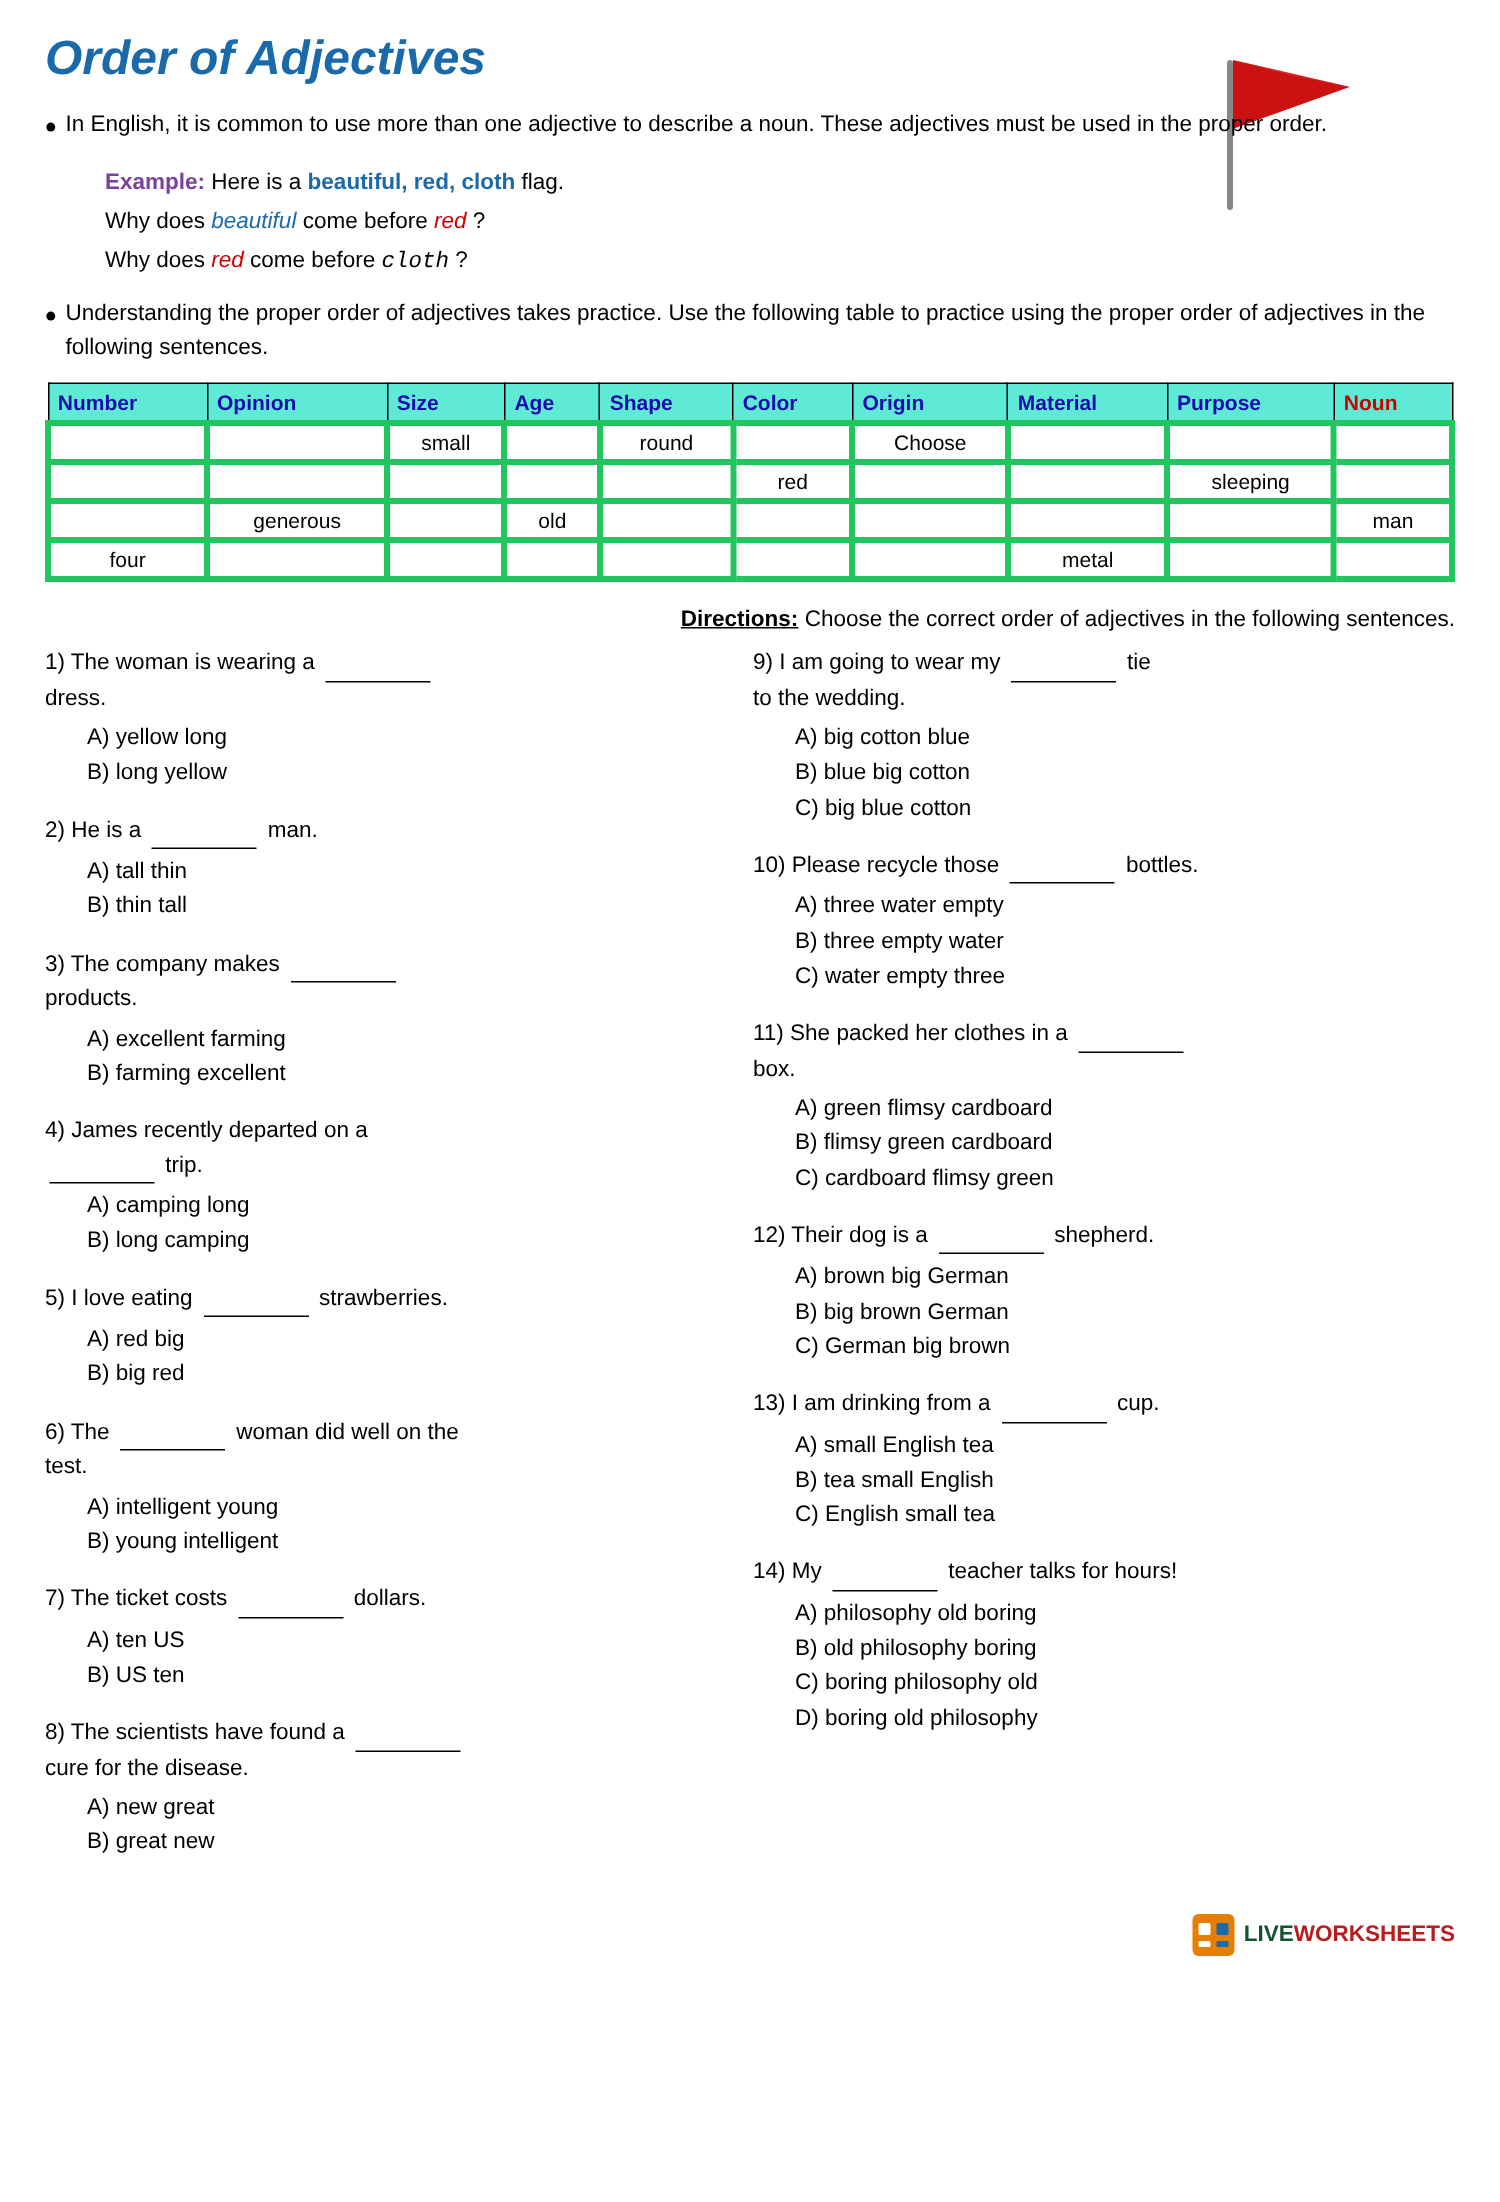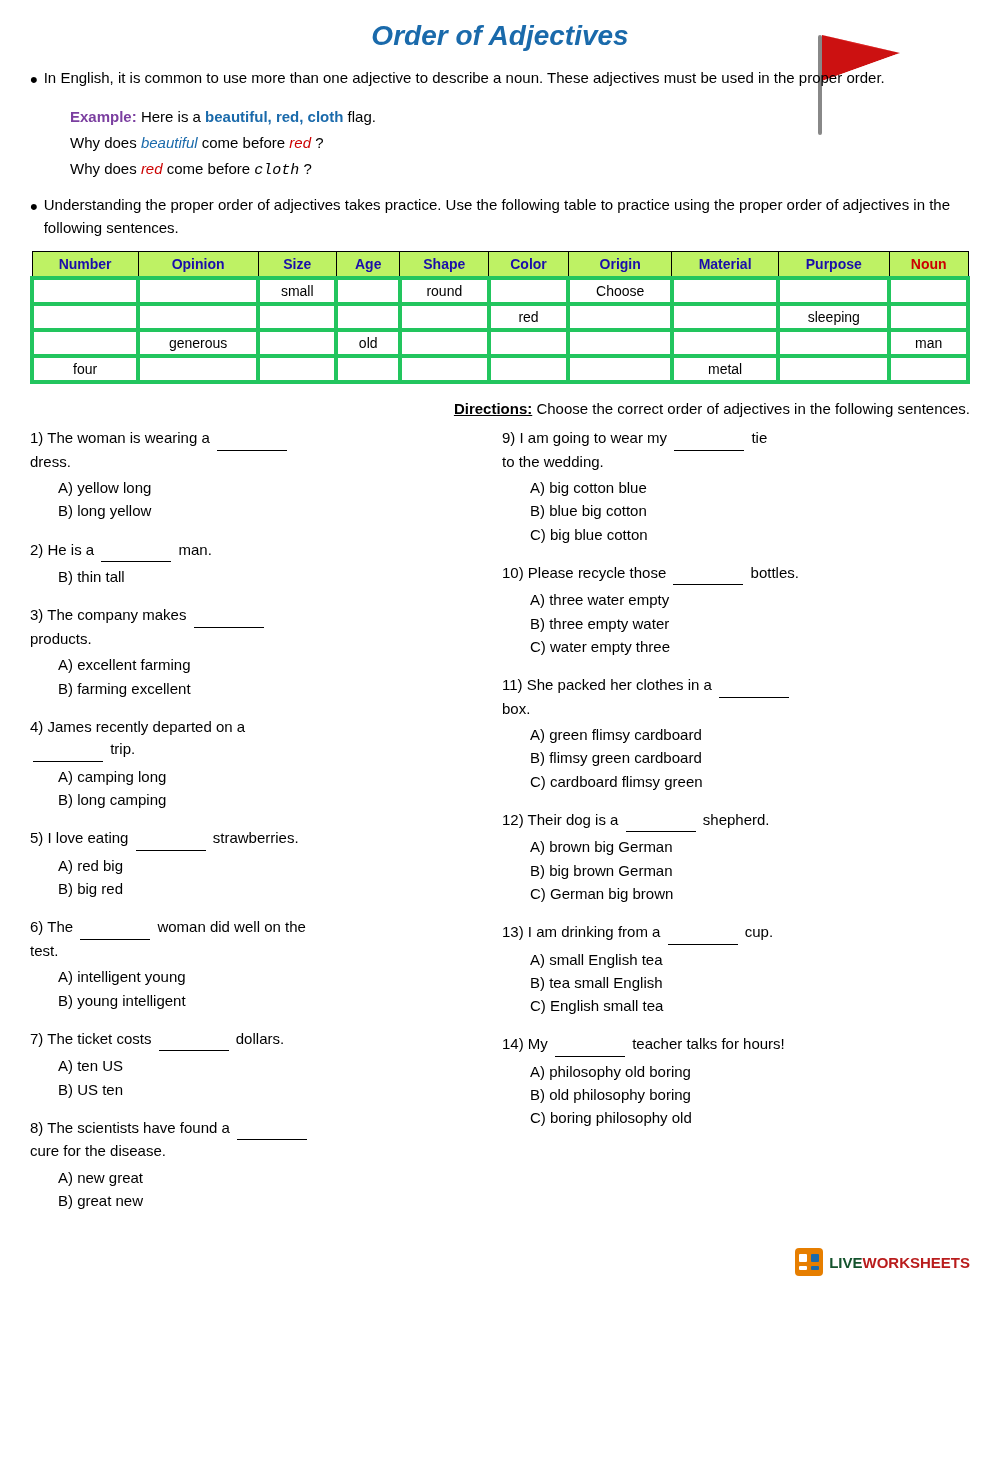--- a/index.html
+++ b/index.html
@@ -6,23 +6,23 @@
     body {
       font-family: Arial, sans-serif;
       font-size: 15px;
       background: #fff;
       color: #000;
       width: 1000px;
       min-height: 1468px;
       padding: 20px 30px 30px 30px;
     }
     h1 {
-      text-align: center;
+      text-align: left;
       color: #1a6aab;
-      font-size: 28px;
+      font-size: 32px;
       margin-bottom: 14px;
       font-style: italic;
     }
     .intro-bullet {
       display: flex;
       align-items: flex-start;
       margin-bottom: 10px;
     }
     .bullet-dot {
       color: #000;
@@ -59,24 +59,24 @@
       clear: both;
       margin-top: 12px;
       margin-bottom: 16px;
     }
     .adj-table {
       width: 100%;
       border-collapse: collapse;
       font-size: 14px;
     }
     .adj-table th {
-      background: #bef264;
+      background: #5eead4;
       border: 1px solid #000;
       padding: 4px 6px;
-      text-align: center;
+      text-align: left;
       font-weight: bold;
       color: #000;
     }
     .adj-table th:first-child { color: #1a0dab; }
     .adj-table th:nth-child(2) { color: #1a0dab; }
     .adj-table th:nth-child(3) { color: #1a0dab; }
     .adj-table th:nth-child(4) { color: #1a0dab; }
     .adj-table th:nth-child(5) { color: #1a0dab; }
     .adj-table th:nth-child(6) { color: #1a0dab; }
     .adj-table th:nth-child(7) { color: #1a0dab; }
@@ -276,20 +276,21 @@
         <div class="option"><span class="option-label">A)  yellow long</span></div>
         <div class="option"><span class="option-label">B)  long yellow</span></div>
       </div>
     </div>
 
     <div class="question">
       <div class="question-text">
         <span>2)  He is a <span class="blank">&nbsp;&nbsp;&nbsp;&nbsp;&nbsp;&nbsp;&nbsp;</span> man.</span>
       </div>
       <div class="options">
+        <div class="option">A)  tall thin</div>
         <div class="option">B)  thin tall</div>
       </div>
     </div>
 
     <div class="question">
       <div class="question-text">
         <span>3)  The company makes <span class="blank">&nbsp;&nbsp;&nbsp;&nbsp;&nbsp;&nbsp;&nbsp;</span></span><br>
         <span>products.</span>
       </div>
       <div class="options">
@@ -413,20 +414,21 @@
     </div>
 
     <div class="question">
       <div class="question-text">
         <span>14)  My <span class="blank">&nbsp;&nbsp;&nbsp;&nbsp;&nbsp;&nbsp;&nbsp;</span> teacher talks for hours!</span>
       </div>
       <div class="options">
         <div class="option">A)  philosophy old boring</div>
         <div class="option">B)  old philosophy boring</div>
         <div class="option">C)  boring philosophy old</div>
+        <div class="option">D)  boring old philosophy</div>
       </div>
     </div>
 
   </div>
 </div>
 
 <div class="liveworksheets-logo-container">
   <svg width="32" height="32" viewBox="0 0 32 32" style="margin-right:4px;">
     <rect x="2" y="2" width="28" height="28" rx="4" fill="#e67e00"></rect>
     <rect x="6" y="8" width="8" height="8" rx="1" fill="#fff"></rect>

